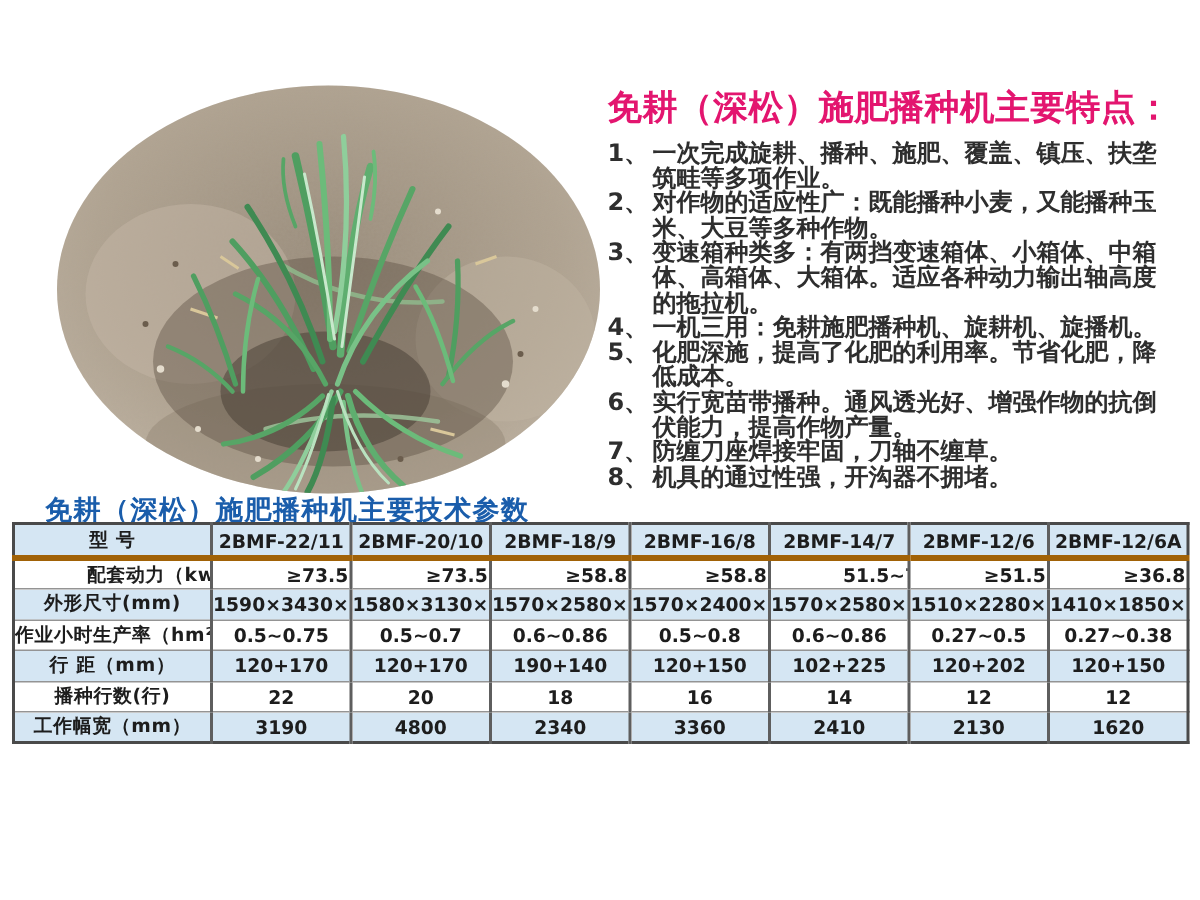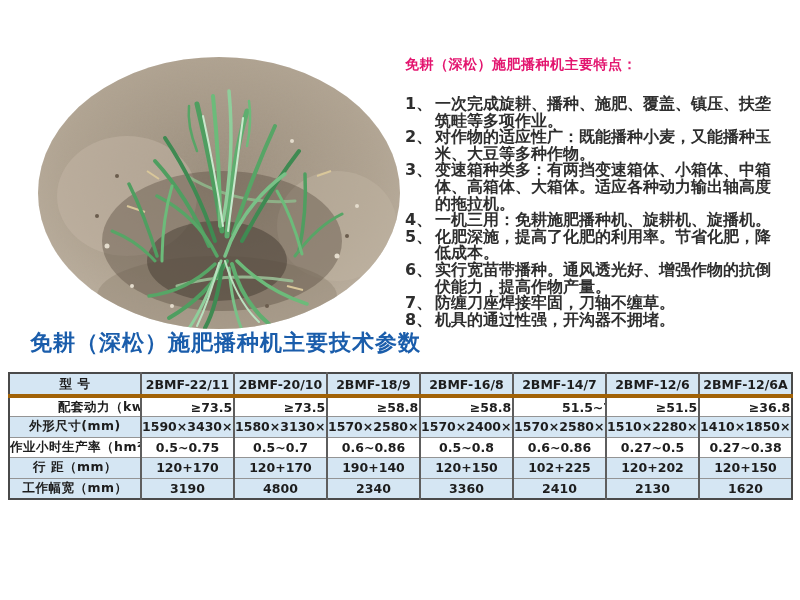--- a/index.html
+++ b/index.html
@@ -3,35 +3,35 @@
 <meta charset="utf-8">
 <style>
   html,body { margin:0; padding:0; }
   body {
     width:800px; height:600px; position:relative; background:#ffffff;
     font-family:"DejaVu Sans", sans-serif; overflow:hidden;
   }
   .photo-wrap { position:absolute; left:37px; top:56px; width:364px; height:274px; }
   .features { position:absolute; left:405px; top:56px; width:384px; }
   .features-title {
-    margin:0 0 22px 0; font-size:14px; font-weight:bold; color:#e3156f;
+    margin:0 0 7px 0; font-size:23px; font-weight:bold; color:#e3156f;
     letter-spacing:0.5px; white-space:nowrap;
   }
   .features-list { list-style:none; margin:0; padding:0; }
   .feature-item {
     display:flex; font-size:16px; line-height:16.6px; font-weight:bold; color:#2e2e2e;
   }
   .feature-num { flex:0 0 30px; width:30px; }
   .feature-text { width:346px; }
   .specs-title {
     position:absolute; left:30px; top:328px; margin:0;
-    font-size:22px; font-weight:bold; color:#1a5dab; letter-spacing:1px; white-space:nowrap;
+    font-size:18px; font-weight:bold; color:#1a5dab; letter-spacing:1px; white-space:nowrap;
   }
   table.spec-table {
-    position:absolute; left:8px; top:372px; width:785px;
+    position:absolute; left:8px; top:348px; width:785px;
     border-collapse:collapse; table-layout:fixed;
     border:2px solid #4a4a4a;
   }
   .spec-table th, .spec-table td {
     border-left:2px solid #5e5e5e; border-top:1px solid #949494;
     text-align:center; vertical-align:middle; padding:0;
     font-size:12.5px; font-weight:bold; color:#1d1d1d; overflow:hidden; white-space:nowrap;
   }
   .spec-table thead th { border-top:none; }
   .spec-table th:first-child, .spec-table td:first-child { border-left:none; }
@@ -219,20 +219,30 @@
       <tr class="row-blue">
         <td class="label-cell">行 距（mm）</td>
         <td>120+170</td>
         <td>120+170</td>
         <td>190+140</td>
         <td>120+150</td>
         <td>102+225</td>
         <td>120+202</td>
         <td>120+150</td>
       </tr>
+      <tr class="row-white">
+        <td class="label-cell">播种行数(行)</td>
+        <td>22</td>
+        <td>20</td>
+        <td>18</td>
+        <td>16</td>
+        <td>14</td>
+        <td>12</td>
+        <td>12</td>
+      </tr>
       <tr class="row-blue">
         <td class="label-cell">工作幅宽（mm）</td>
         <td>3190</td>
         <td>4800</td>
         <td>2340</td>
         <td>3360</td>
         <td>2410</td>
         <td>2130</td>
         <td>1620</td>
       </tr>

